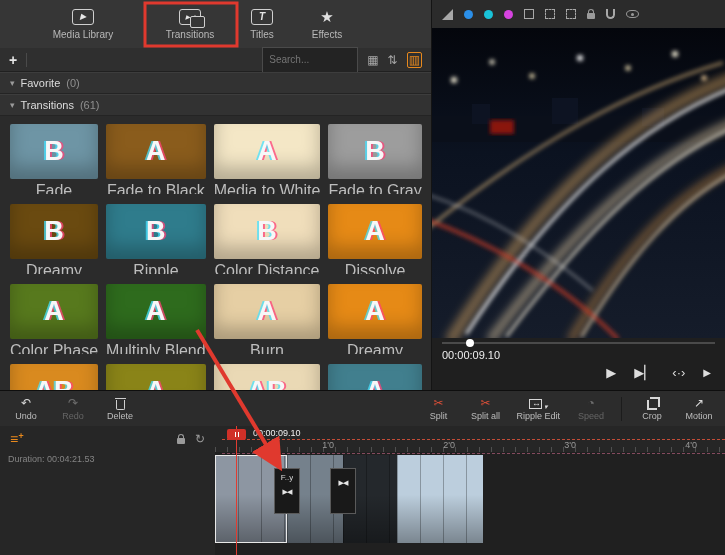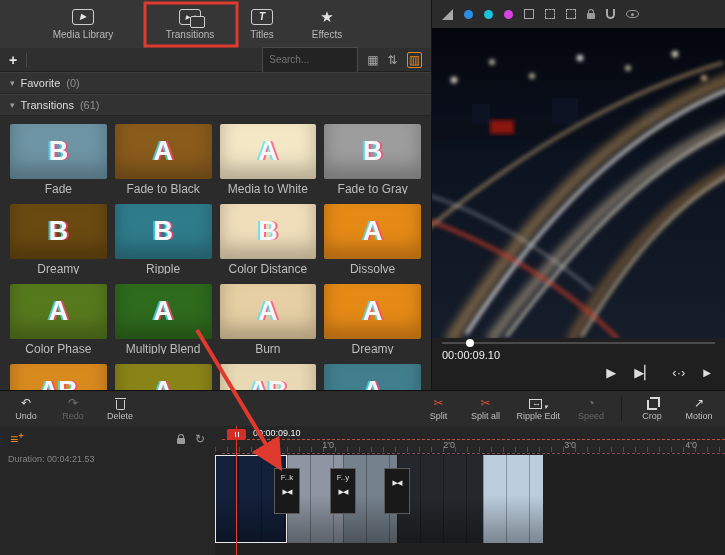--- a/index.html
+++ b/index.html
@@ -44,21 +44,21 @@
   .count { color:#8f8f8f; }
 
   .grid { flex:1; overflow:hidden; padding:8px 10px 0; display:grid;
           grid-template-columns:repeat(4,1fr); gap:10px 8px; align-content:start; }
   .tile { cursor:pointer; }
   .tile-thumb { height:55px; border-radius:2px; display:flex; align-items:center;
                 justify-content:center; background:#555;
                 box-shadow:inset 0 -12px 18px rgba(0,0,0,.25); }
   .glitch { font-size:27px; font-weight:bold; color:#f7f7f7;
             text-shadow:-2px 0 0 rgba(70,225,255,.75), 2px 0 0 rgba(255,66,120,.75); }
-  .tile-name { text-align:center; font-size:12px; color:#bdbdbd; margin-top:3px;
+  .tile-name { text-align:center; font-size:16px; color:#bdbdbd; margin-top:3px;
                height:12px; white-space:nowrap; overflow:hidden; }
 
   
   .right-panel { flex:1; background:#1f1f1f; display:flex; flex-direction:column; }
   .preview-toolbar { height:28px; background:#2b2b2b; display:flex; align-items:center;
                      gap:11px; padding:0 10px; }
   .tri { width:0; height:0; border-left:11px solid transparent; border-bottom:11px solid #a8a8a8; }
   .dot { width:9px; height:9px; border-radius:50%; }
   .sqicon { width:10px; height:10px; border:1px dashed #a8a8a8; }
   .sqicon.solid { border-style:solid; }
@@ -466,26 +466,20 @@
     <div class="tl-content">
       <div class="tl-left">
         <div class="duration">
           <span>Duration:</span>
           <span>00:04:21.53</span>
         </div>
       </div>
       <div class="lane">
         <div class="clips">
 
-        <div class="clip" style="background-color: rgb(19, 32, 58);">
-              <div class="trans-badge">
-                <span class="badge-label">F..k</span>
-                <span class="badge-icon">▶◀</span>
-              </div>
-            </div>
             <div class="clip" style="background-color: rgb(141, 150, 162);">
               <div class="trans-badge">
                 <span class="badge-label">F..y</span>
                 <span class="badge-icon">▶◀</span>
               </div>
             </div>
             <div class="clip" style="background-color: rgb(117, 129, 140);">
               <div class="trans-badge">
                 <span class="badge-label"></span>
                 <span class="badge-icon">▶◀</span>

